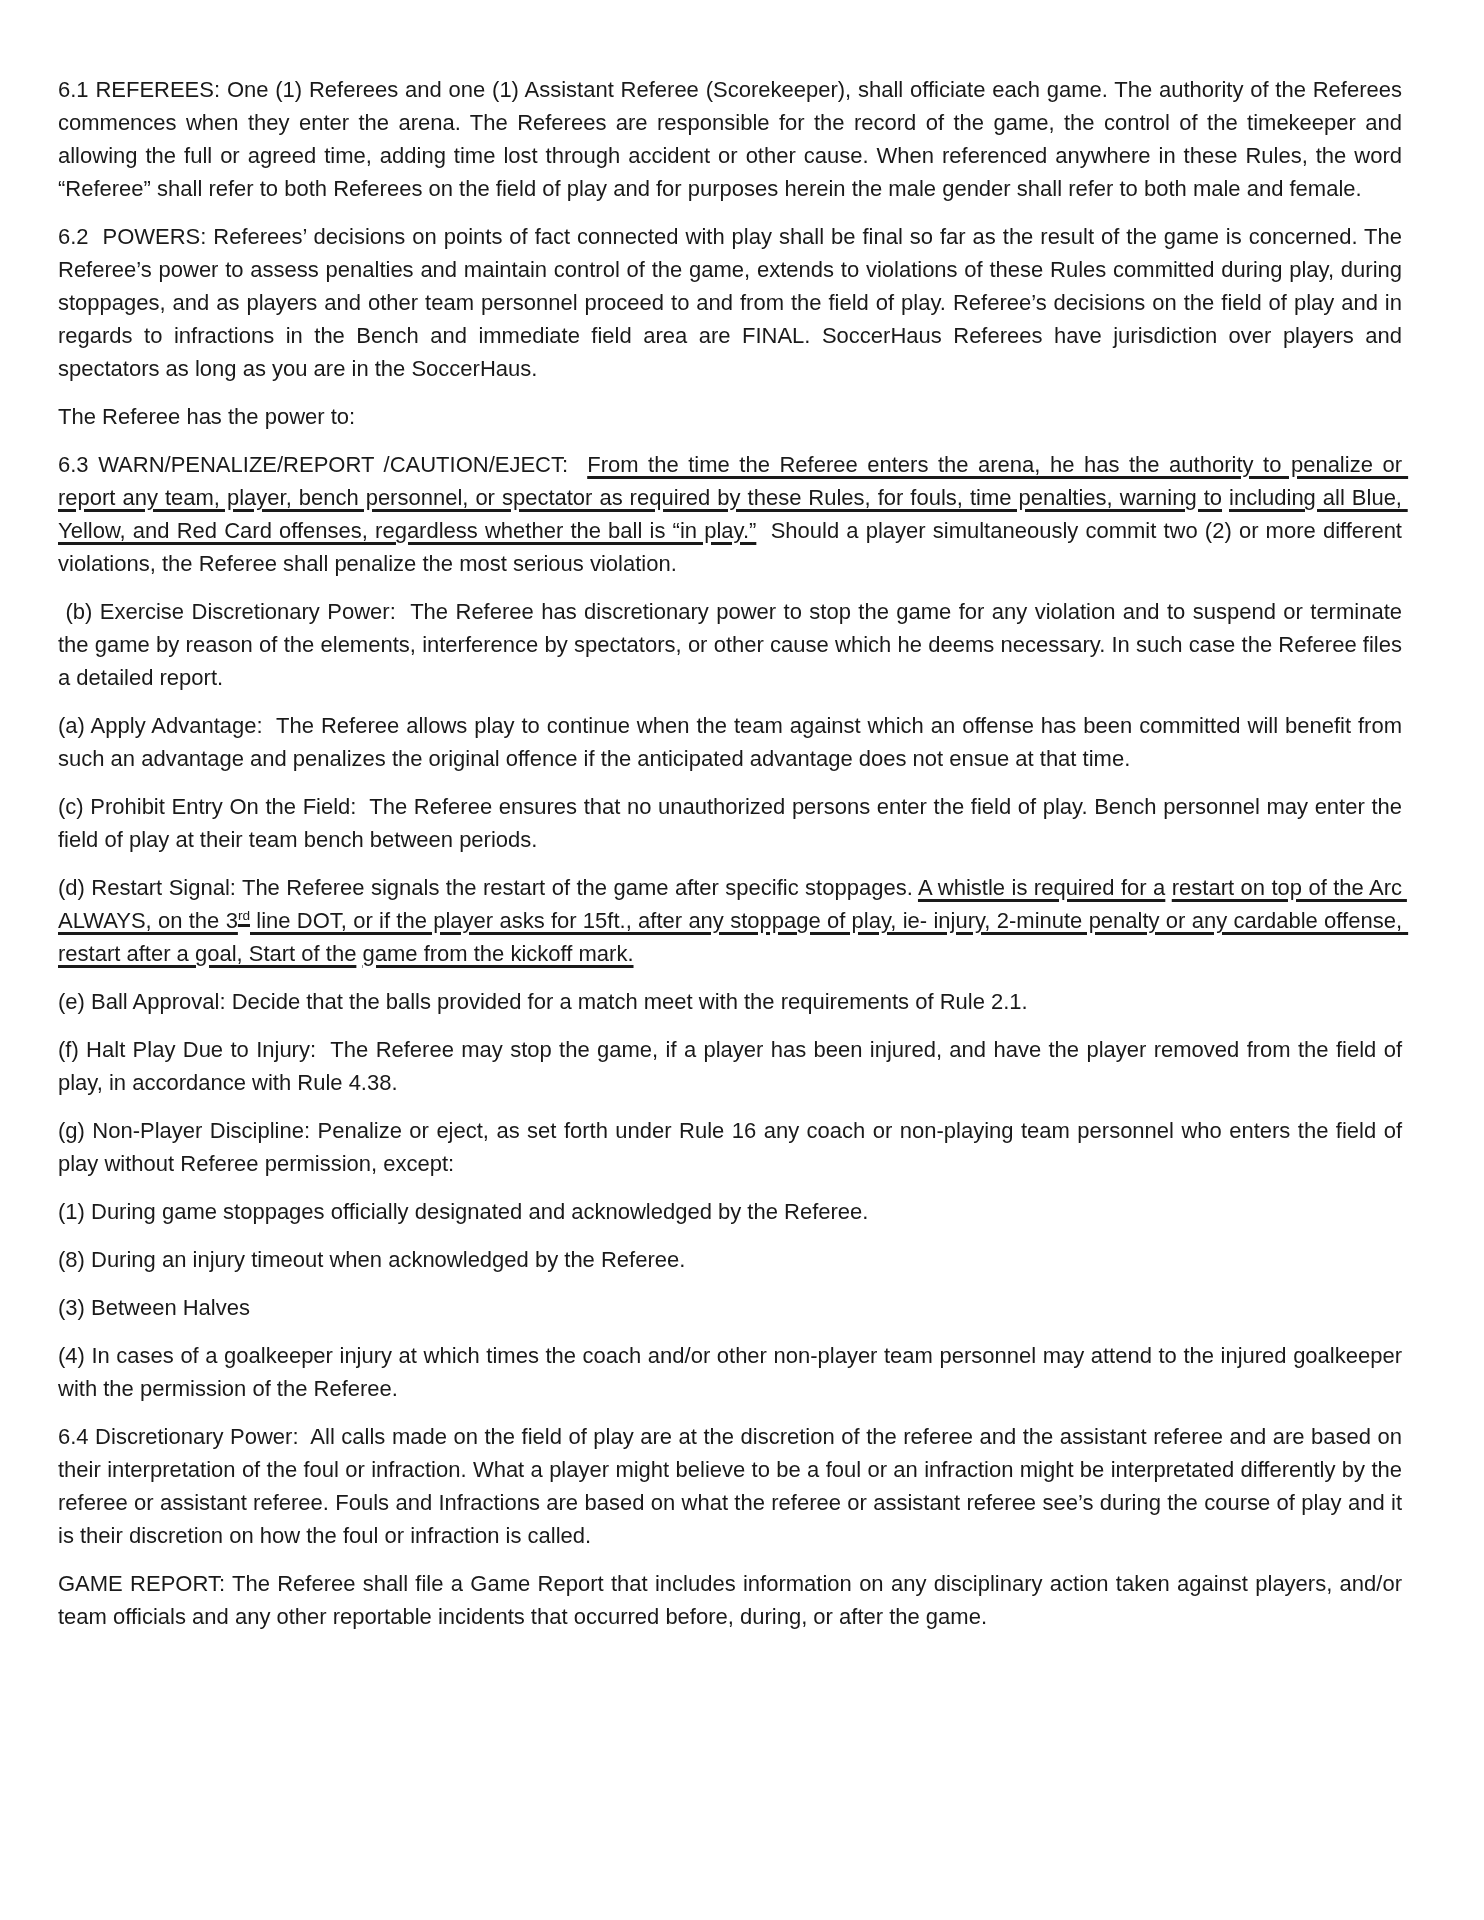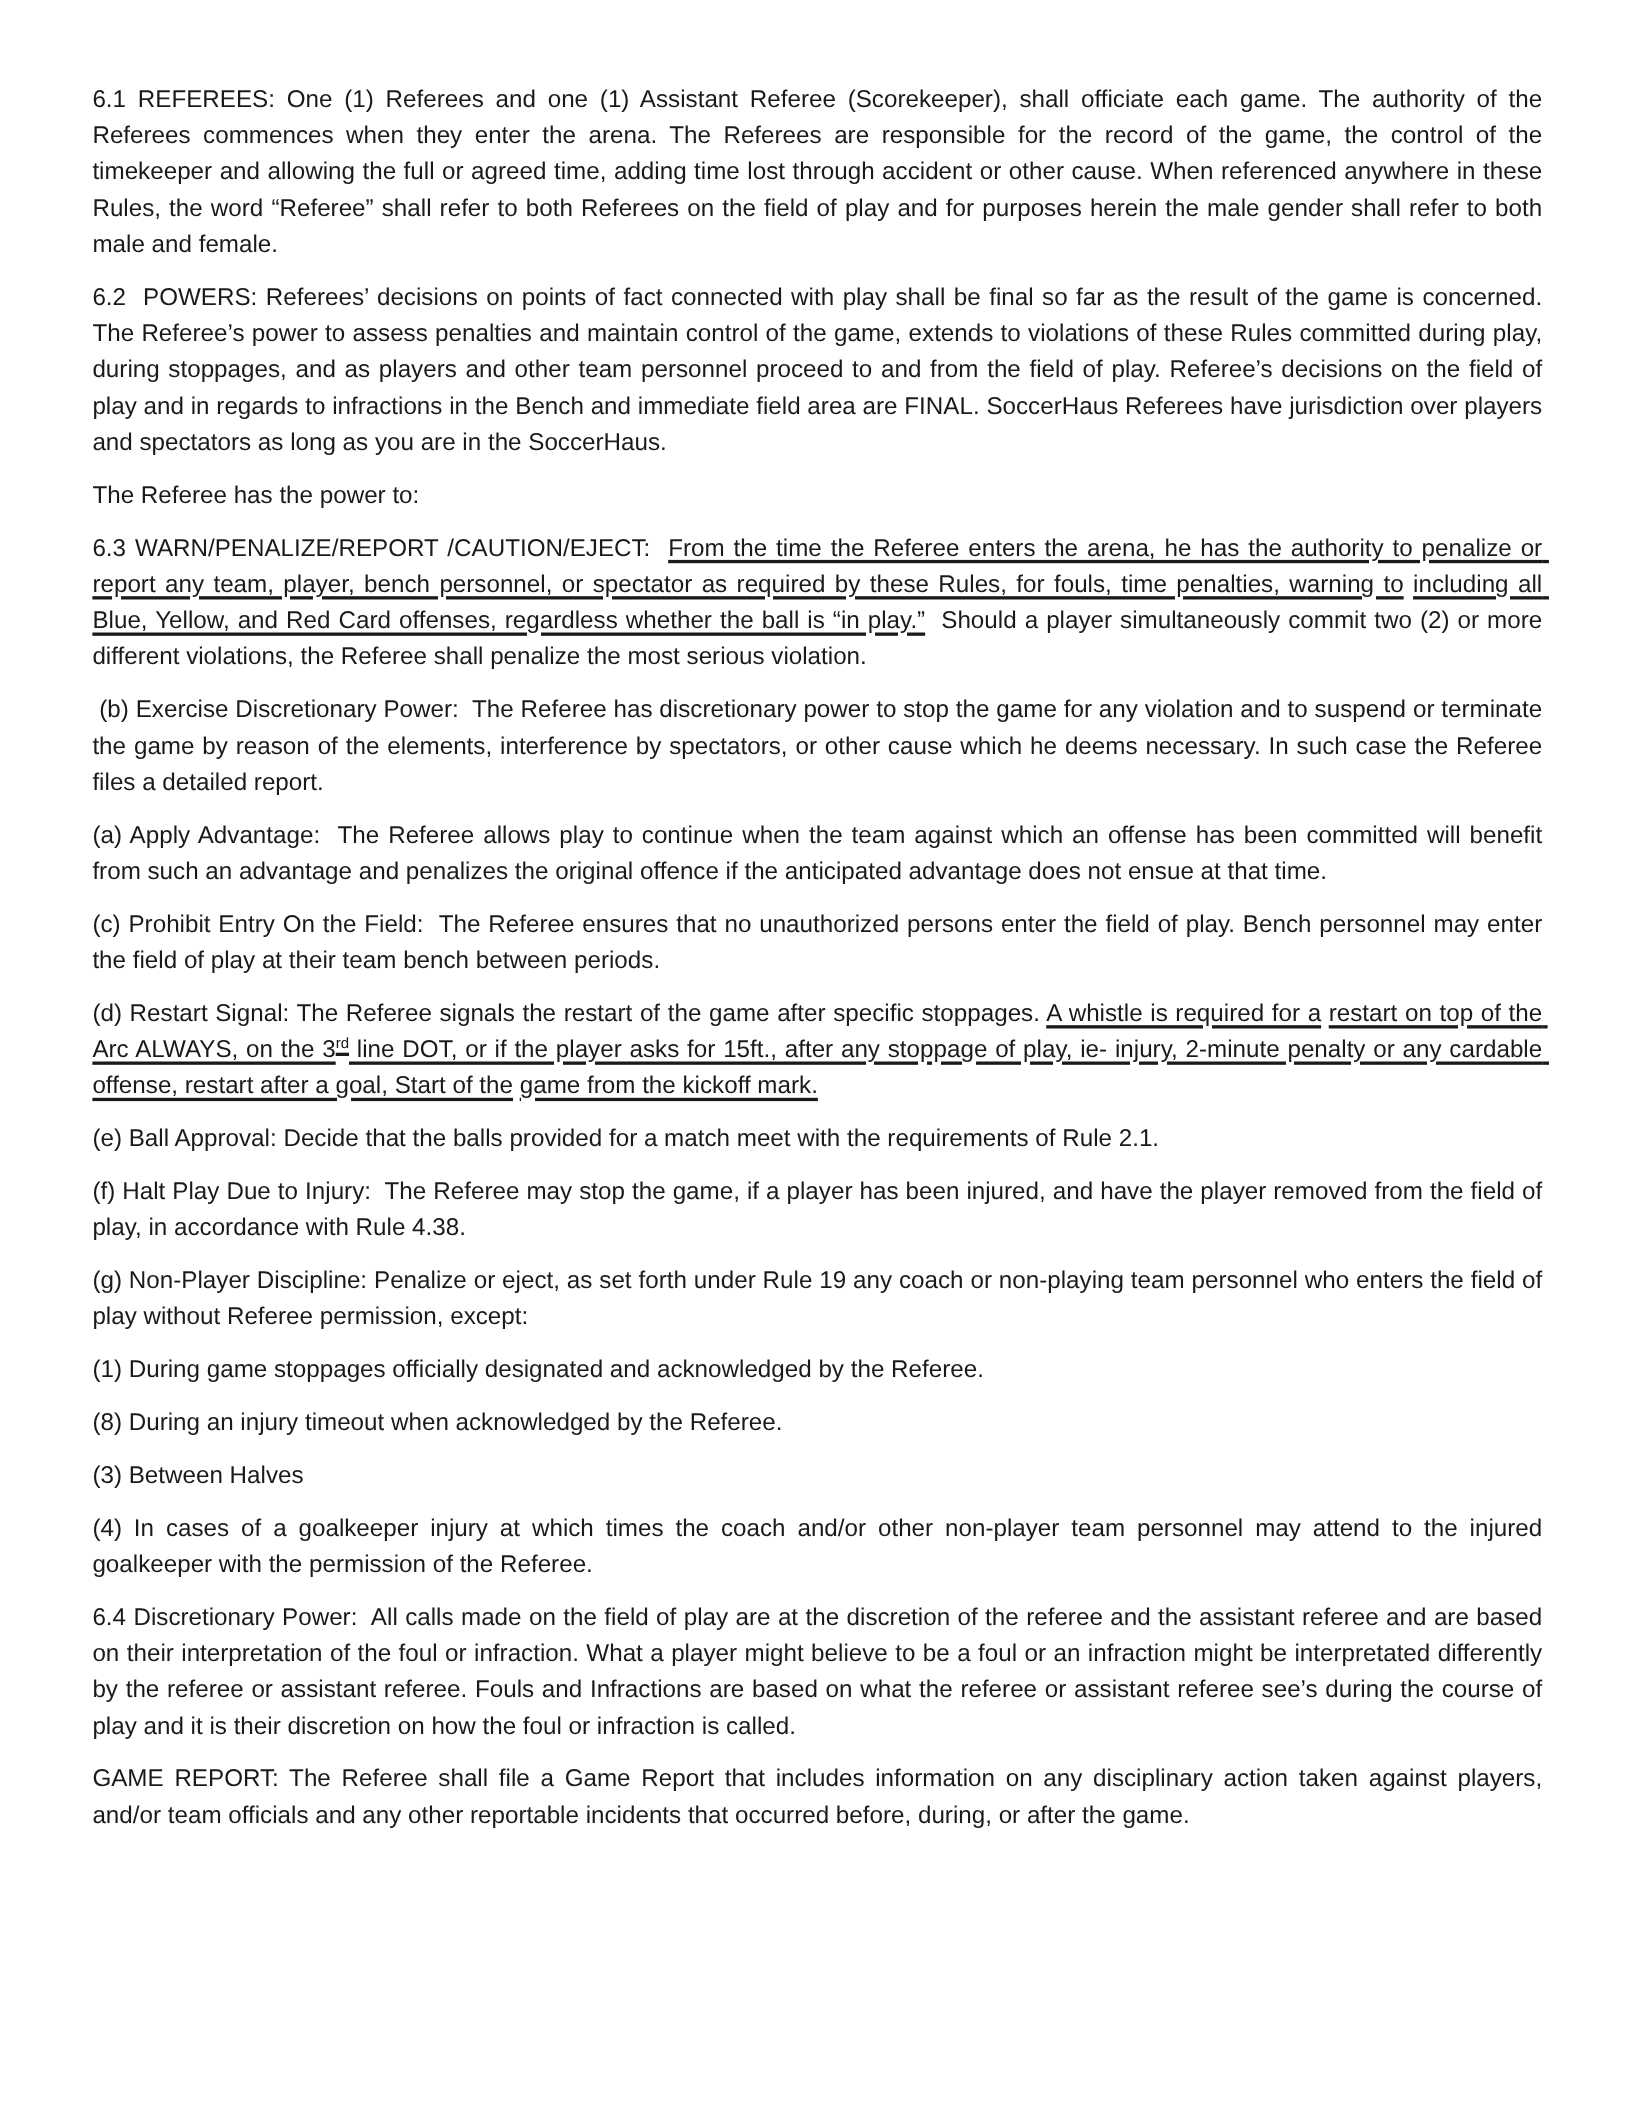--- a/index.html
+++ b/index.html
@@ -1,21 +1,21 @@
 <!DOCTYPE html>
 <html><head>
 <meta charset="utf-8">
 <style>
   html, body { margin: 0; padding: 0; background: #ffffff; }
   .page {
     width: 1484px;
     min-height: 1920px;
     box-sizing: border-box;
     background: #ffffff;
-    padding: 73px 82px 60px 84px;
+    padding: 73px 82px 60px 58px;
     font-family: "Liberation Sans", sans-serif;
     font-size: 22px;
     line-height: 33px;
     color: #1a1a1a;
   }
   .doc p {
     margin: 0 0 15px 0;
     text-align: justify;
     white-space: pre-wrap;
   }
@@ -32,21 +32,21 @@
       <p><span>6.1 REFEREES: One (1) Referees and one (1) Assistant Referee (Scorekeeper), shall officiate each game. The authority of the Referees commences when they enter the arena. The Referees are responsible for the record of the game, the control of the timekeeper and allowing the full or agreed time, adding time lost through accident or other cause. When referenced anywhere in these Rules, the word “Referee” shall refer to both Referees on the field of play and for purposes herein the male gender shall refer to both male and female.</span></p>
       <p><span>6.2  POWERS: Referees’ decisions on points of fact connected with play shall be final so far as the result of the game is concerned. The Referee’s power to assess penalties and maintain control of the game, extends to violations of these Rules committed during play, during stoppages, and as players and other team personnel proceed to and from the field of play. Referee’s decisions on the field of play and in regards to infractions in the Bench and immediate field area are FINAL. SoccerHaus Referees have jurisdiction over players and spectators as long as you are in the SoccerHaus.</span></p>
       <p><span>The Referee has the power to:</span></p>
       <p><span>6.3 WARN/PENALIZE/REPORT /CAUTION/EJECT:  </span><span class="b u">From the time the Referee enters the arena, he has the authority to penalize or report any team, player, bench personnel, or spectator as required by these Rules, for fouls, time penalties, warning to</span><span class="b"> </span><span class="b u">including all Blue, Yellow, and Red Card offenses, regardless whether the ball is “in play.”</span><span>  Should a player simultaneously commit two (2) or more different violations, the Referee shall penalize the most serious violation.</span></p>
       <p><span> (b) Exercise Discretionary Power:  The Referee has discretionary power to stop the game for any violation and to suspend or terminate the game by reason of the elements, interference by spectators, or other cause which he deems necessary. In such case the Referee files a detailed report.</span></p>
       <p><span>(a) Apply Advantage:  The Referee allows play to continue when the team against which an offense has been committed will benefit from such an advantage and penalizes the original offence if the anticipated advantage does not ensue at that time.</span></p>
       <p><span>(c) Prohibit Entry On the Field:  The Referee ensures that no unauthorized persons enter the field of play. Bench personnel may enter the field of play at their team bench between periods.</span></p>
       <p><span>(d) Restart Signal: The Referee signals the restart of the game after specific stoppages. </span><span class="b u">A whistle is required for a</span><span class="b"> </span><span class="b u">restart on top of the Arc ALWAYS, on the 3</span><sup class="b u">rd</sup><span class="b u"> line DOT, or if the player asks for 15ft., after any stoppage of play, ie- injury, 2-minute penalty or any cardable offense, restart after a goal, Start of the</span><span class="b"> </span><span class="b u">game from the kickoff mark.</span></p>
       <p><span>(e) Ball Approval: Decide that the balls provided for a match meet with the requirements of Rule 2.1.</span></p>
       <p><span>(f) Halt Play Due to Injury:  The Referee may stop the game, if a player has been injured, and have the player removed from the field of play, in accordance with Rule 4.38.</span></p>
-      <p><span>(g) Non-Player Discipline: Penalize or eject, as set forth under Rule 19 any coach or non-playing team personnel who enters the field of play without Referee permission, except:</span></p>
+      <p><span>(g) Non-Player Discipline: Penalize or eject, as set forth under Rule 16 any coach or non-playing team personnel who enters the field of play without Referee permission, except:</span></p>
       <p><span>(1) During game stoppages officially designated and acknowledged by the Referee.</span></p>
       <p><span>(8) During an injury timeout when acknowledged by the Referee.</span></p>
       <p><span>(3) Between Halves</span></p>
       <p><span>(4) In cases of a goalkeeper injury at which times the coach and/or other non-player team personnel may attend to the injured goalkeeper with the permission of the Referee.</span></p>
       <p><span>6.4 Discretionary Power:  All calls made on the field of play are at the discretion of the referee and the assistant referee and are based on their interpretation of the foul or infraction. What a player might believe to be a foul or an infraction might be interpretated differently by the referee or assistant referee. Fouls and Infractions are based on what the referee or assistant referee see’s during the course of play and it is their discretion on how the foul or infraction is called.</span></p>
       <p><span>GAME REPORT: The Referee shall file a Game Report that includes information on any disciplinary action taken against players, and/or team officials and any other reportable incidents that occurred before, during, or after the game.</span></p>
     </div>
 </div>
 
 </body></html>

